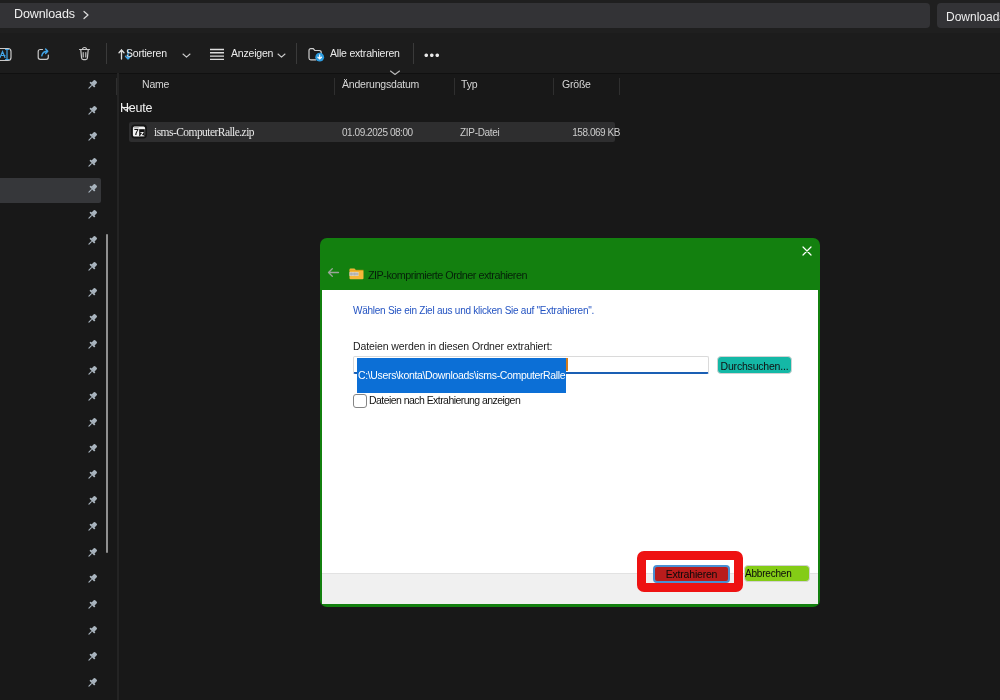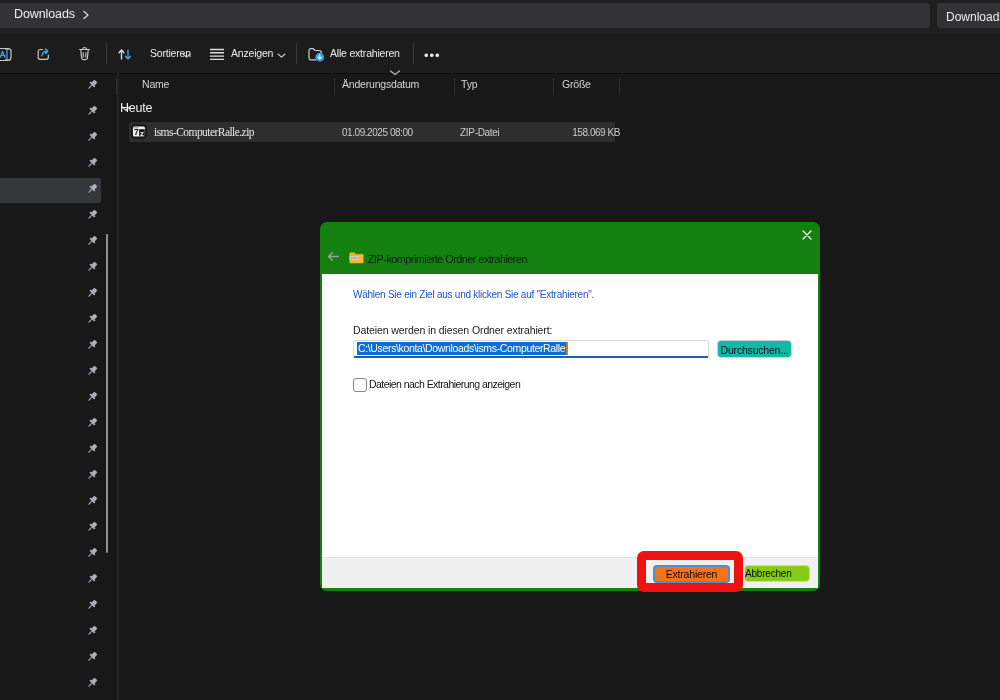--- a/index.html
+++ b/index.html
@@ -26,35 +26,35 @@
   
   #grpchev{left:120px;top:104px;}
   #grplabel{left:120px;top:101px;font-size:12.5px;color:#f2f2f2;letter-spacing:-0.2px;}
   #filerow{left:129px;top:122px;width:486px;height:20px;background:#2e2e2f;border-radius:2px;}
   #zicon{left:131px;top:124px;}
   #fname{left:154px;top:126px;font-size:11.5px;color:#e8e8e8;letter-spacing:-0.55px;font-family:Liberation Serif, serif;}
   #fdate{left:342px;top:127px;font-size:10px;color:#cccccc;letter-spacing:-0.45px;}
   #ftype{left:460px;top:127px;font-size:10px;color:#cccccc;letter-spacing:-0.3px;}
   #fsize{left:500px;top:127px;width:120px;text-align:right;font-size:10px;color:#cccccc;letter-spacing:-0.45px;}
   
-  #dialog{left:320px;top:222px;width:500px;height:369px;background:#13800f;border-radius:7px;}
+  #dialog{left:320px;top:238px;width:500px;height:369px;background:#13800f;border-radius:7px;}
   #dlgbody{left:2px;top:52px;width:496px;height:314px;background:#ffffff;}
   #dlgfooter{left:0px;top:283px;width:496px;height:30px;background:#f0f0f0;border-top:1px solid #e2e2e2;}
   #dlgtitle{left:48px;top:31px;font-size:10.8px;color:#06210a;letter-spacing:-0.5px;}
   #heading{left:33px;top:67px;font-size:10px;color:#2353c2;letter-spacing:-0.25px;}
   #lbl1{left:33px;top:102px;font-size:10.5px;color:#1b1b1b;letter-spacing:-0.1px;}
   #input{left:33px;top:118px;width:354px;height:15px;background:#ffffff;border:1px solid #dadada;border-bottom:2px solid #1a5fb4;border-radius:2px;}
-  #selection{left:3px;top:1px;height:13px;background:#0c6fd6;color:#ffffff;font-size:10.5px;line-height:13px;padding:0 1px;white-space:nowrap;letter-spacing:-0.35px;}
+  #selection{left:3px;top:1px;height:13px;background:#0c6fd6;color:#ffffff;font-size:10.5px;line-height:13px;padding:11px 1px;white-space:nowrap;letter-spacing:-0.35px;}
   #caret{left:212px;top:1px;width:2px;height:13px;background:#d07c1e;}
   #browsebtn{left:397px;top:118px;width:73px;height:16px;background:#14b8a6;border:1px solid #d2d2d2;border-radius:4px;
      font-size:10.5px;letter-spacing:-0.3px;color:#111;text-align:center;line-height:18px;letter-spacing:-0.2px;}
   #checkbox{left:33px;top:156px;width:12px;height:12px;background:#fff;border:1px solid #858585;border-radius:3px;}
   #cblabel{left:49px;top:156px;font-size:10.5px;color:#141414;letter-spacing:-0.55px;}
   
-  #btn-extract{left:653px;top:565px;width:73px;height:14px;background:#f97316;border:2px solid #4a8fd3;border-radius:4px;
+  #btn-extract{left:653px;top:565px;width:73px;height:14px;background:#b91c1c;border:2px solid #4a8fd3;border-radius:4px;
      font-size:10.5px;color:#0a0a0a;text-align:center;line-height:14px;letter-spacing:-0.2px;z-index:30;}
   #btn-cancel{left:744px;top:565px;width:64px;height:15px;background:#84cc16;border:1px solid #d2d2d2;border-radius:4px;
      font-size:10px;color:#0a0a0a;text-align:left;line-height:15px;letter-spacing:-0.2px;z-index:30;}
   #redrect{left:637px;top:551px;width:88px;height:23px;border:9.5px solid #ee1212;border-radius:7px;z-index:20;}
 </style>
 </head>
 <body>
 <div class="abs" id="topbar"></div>
 <div class="abs" id="addrbox"></div>
 <div class="abs" id="searchbox"></div>
@@ -77,21 +77,21 @@
 <svg class="abs" style="left:77px;top:46px;" width="15" height="16" viewBox="0 0 15 16">
   <path d="M2.5 3.5 h10 M5.5 3.5 a2 2 0 0 1 4 0" fill="none" stroke="#c9c9c9" stroke-width="1.2" stroke-linecap="round"></path>
   <path d="M3.8 3.8 l0.8 8.2 a1.8 1.8 0 0 0 1.8 1.6 h2.2 a1.8 1.8 0 0 0 1.8 -1.6 l0.8 -8.2" fill="none" stroke="#c9c9c9" stroke-width="1.2" stroke-linecap="round"></path>
   <path d="M6.2 6.5 v4.5 M8.8 6.5 v4.5" fill="none" stroke="#c9c9c9" stroke-width="1.1" stroke-linecap="round"></path>
 </svg>
 <div class="abs tdiv" style="left:106px;"></div>
 <svg class="abs" style="left:117px;top:47px;" width="16" height="15" viewBox="0 0 16 15">
   <path d="M4.5 12 V3 M4.5 3 L2 5.7 M4.5 3 L7 5.7" fill="none" stroke="#dddddd" stroke-width="1.3" stroke-linecap="round" stroke-linejoin="round"></path>
   <path d="M11 3 v9 M11 12 L8.5 9.3 M11 12 L13.5 9.3" fill="none" stroke="#42a5e8" stroke-width="1.3" stroke-linecap="round" stroke-linejoin="round"></path>
 </svg>
-<div class="abs tlabel" style="left:126px;margin-left:24px;">Sortieren</div>
+<div class="abs tlabel" style="left:126px;">Sortieren</div>
 <svg class="abs" style="left:181px;top:51px;" width="11" height="9" viewBox="0 0 11 9">
     <path d="M2 3 L5.5 6.2 L9 3" fill="none" stroke="#cccccc" stroke-width="1.1" stroke-linecap="round" stroke-linejoin="round"></path>
   </svg>
 <svg class="abs" style="left:209px;top:48px;" width="16" height="13" viewBox="0 0 16 13">
   <path d="M1 1.5 h14 M1 4.8 h14 M1 8.1 h14 M1 11.4 h14" stroke="#dddddd" stroke-width="1.4"></path>
 </svg>
 <div class="abs tlabel" style="left:231px;">Anzeigen</div>
 <svg class="abs" style="left:276px;top:51px;" width="11" height="9" viewBox="0 0 11 9">
     <path d="M2 3 L5.5 6.2 L9 3" fill="none" stroke="#cccccc" stroke-width="1.1" stroke-linecap="round" stroke-linejoin="round"></path>
   </svg>

